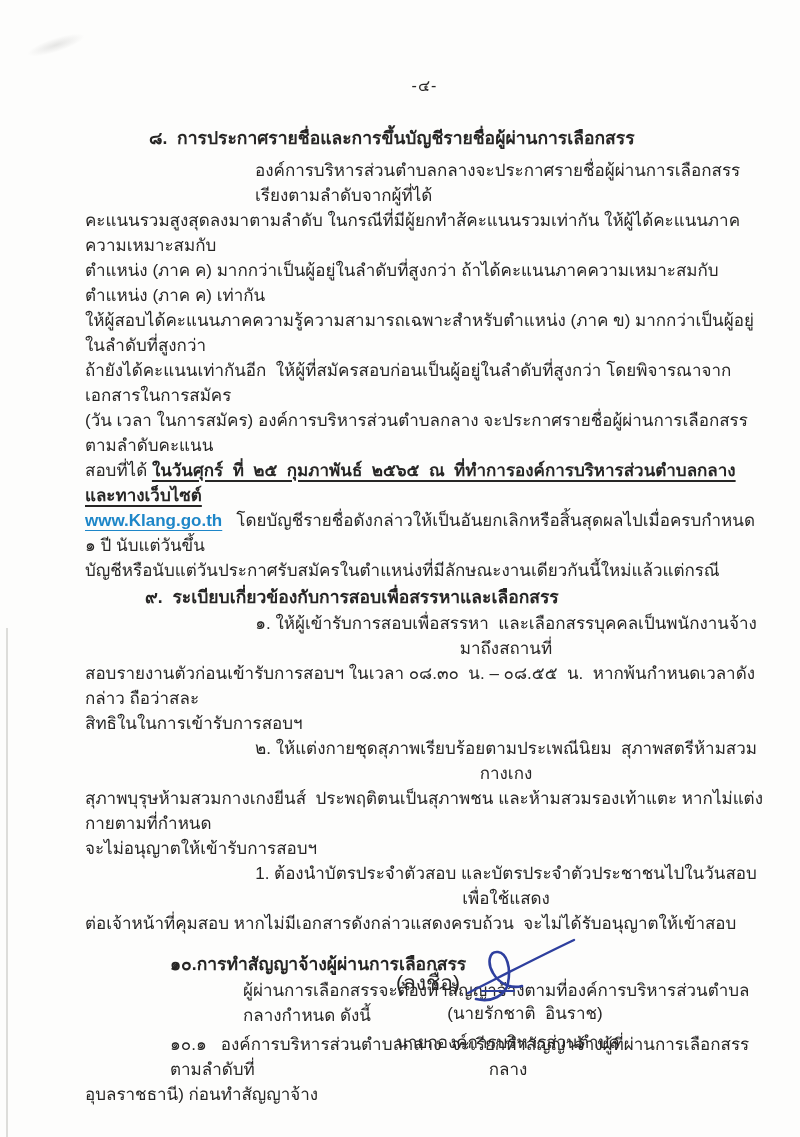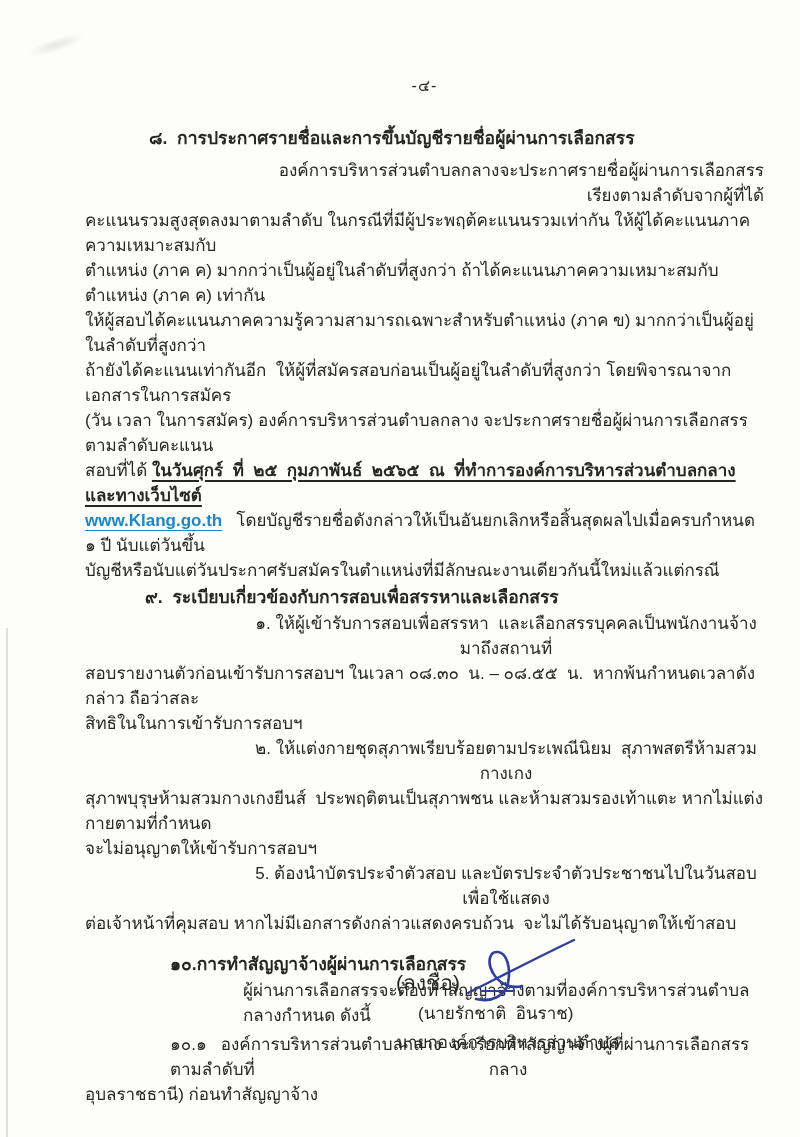--- a/index.html
+++ b/index.html
@@ -20,21 +20,21 @@
   .smudge {
     position:absolute; left:26px; top:38px; width:60px; height:14px;
     background:radial-gradient(ellipse at center, rgba(120,120,118,.18), transparent 70%);
     transform:rotate(-18deg);
   }
   .content { padding:76px 36px 0 85px; }
   .pageno { text-align:center; line-height:20px; font-size:16px; letter-spacing:1px; }
   .line { line-height:25px; min-height:25px; font-size:17px; white-space:pre-wrap; }
   .h-sec { font-weight:bold; font-size:17.5px; line-height:28px; white-space:pre-wrap; }
   .h8 { margin-top:28px; padding-left:64px; }
-  .p8-first { margin-top:6px;text-align:right; }
+  .p8-first { margin-top:6px; }
   .h9 { padding-left:60px; }
   .i-para  { padding-left:170px; }  
   .i-item  { padding-left:163px;text-align:center; }  
   .i-sub   { padding-left:85px; }   
   .i-intro { padding-left:158px; }
   .h10 { margin-top:14px; padding-left:85px; }
   .sub1 { margin-top:4px; }
   .emph {
     font-weight:bold;
     text-decoration:underline;
@@ -46,52 +46,52 @@
     font-weight:700;
     text-decoration:underline;
     text-underline-offset:4px;
     cursor:pointer;
   }
   .url-gap { display:inline-block; width:14px; }
   
   .sign-label { position:absolute; left:396px; top:966px; font-size:21px; }
   .sig { position:absolute; left:462px; top:933px; }
   .sig svg path { stroke:var(--ink,#2e3f9e); }
-  .sign-name  { position:absolute; left:418px; top:999px; width:214px; text-align:left; font-size:17px; white-space:pre-wrap; }
+  .sign-name  { position:absolute; left:418px; top:999px; width:214px; text-align:center; font-size:17px; white-space:pre-wrap; }
   .sign-title { position:absolute; left:385px; top:1028px; width:246px; text-align:center; font-size:17px; }
 </style>
 </head>
 <body>
 
 <div class="page">
   <div class="smudge"></div>
   <div class="edge-artifact"></div>
 
   <div class="content">
     <div class="pageno">-๔-</div>
 
     <div class="h-sec h8">๘.  การประกาศรายชื่อและการขึ้นบัญชีรายชื่อผู้ผ่านการเลือกสรร</div>
     <div class="line i-para p8-first">องค์การบริหารส่วนตำบลกลางจะประกาศรายชื่อผู้ผ่านการเลือกสรรเรียงตามลำดับจากผู้ที่ได้</div>
-    <div class="line">คะแนนรวมสูงสุดลงมาตามลำดับ ในกรณีที่มีผู้ประพฤต้คะแนนรวมเท่ากัน ให้ผู้ได้คะแนนภาคความเหมาะสมกับ</div>
+    <div class="line">คะแนนรวมสูงสุดลงมาตามลำดับ ในกรณีที่มีผู้ยกทำส้คะแนนรวมเท่ากัน ให้ผู้ได้คะแนนภาคความเหมาะสมกับ</div>
     <div class="line">ตำแหน่ง (ภาค ค) มากกว่าเป็นผู้อยู่ในลำดับที่สูงกว่า ถ้าได้คะแนนภาคความเหมาะสมกับตำแหน่ง (ภาค ค) เท่ากัน</div>
     <div class="line">ให้ผู้สอบได้คะแนนภาคความรู้ความสามารถเฉพาะสำหรับตำแหน่ง (ภาค ข) มากกว่าเป็นผู้อยู่ในลำดับที่สูงกว่า</div>
     <div class="line">ถ้ายังได้คะแนนเท่ากันอีก  ให้ผู้ที่สมัครสอบก่อนเป็นผู้อยู่ในลำดับที่สูงกว่า โดยพิจารณาจากเอกสารในการสมัคร</div>
     <div class="line">(วัน เวลา ในการสมัคร) องค์การบริหารส่วนตำบลกลาง จะประกาศรายชื่อผู้ผ่านการเลือกสรรตามลำดับคะแนน</div>
     <div class="line"><span>สอบที่ได้ </span><span class="emph">ในวันศุกร์  ที่  ๒๕  กุมภาพันธ์  ๒๕๖๕  ณ  ที่ทำการองค์การบริหารส่วนตำบลกลางและทางเว็บไซต์</span></div>
     <div class="line"><span class="url">www.Klang.go.th</span><span class="url-gap"></span><span>โดยบัญชีรายชื่อดังกล่าวให้เป็นอันยกเลิกหรือสิ้นสุดผลไปเมื่อครบกำหนด ๑ ปี นับแต่วันขึ้น</span></div>
     <div class="line">บัญชีหรือนับแต่วันประกาศรับสมัครในตำแหน่งที่มีลักษณะงานเดียวกันนี้ใหม่แล้วแต่กรณี</div>
 
     <div class="h-sec h9">๙.  ระเบียบเกี่ยวข้องกับการสอบเพื่อสรรหาและเลือกสรร</div>
     <div class="line i-item">๑. ให้ผู้เข้ารับการสอบเพื่อสรรหา  และเลือกสรรบุคคลเป็นพนักงานจ้างมาถึงสถานที่</div>
     <div class="line">สอบรายงานตัวก่อนเข้ารับการสอบฯ ในเวลา ๐๘.๓๐  น. – ๐๘.๕๕  น.  หากพ้นกำหนดเวลาดังกล่าว ถือว่าสละ</div>
     <div class="line">สิทธิในในการเข้ารับการสอบฯ</div>
     <div class="line i-item">๒. ให้แต่งกายชุดสุภาพเรียบร้อยตามประเพณีนิยม  สุภาพสตรีห้ามสวมกางเกง</div>
     <div class="line">สุภาพบุรุษห้ามสวมกางเกงยีนส์  ประพฤติตนเป็นสุภาพชน และห้ามสวมรองเท้าแตะ หากไม่แต่งกายตามที่กำหนด</div>
     <div class="line">จะไม่อนุญาตให้เข้ารับการสอบฯ</div>
-    <div class="line i-item">5. ต้องนำบัตรประจำตัวสอบ และบัตรประจำตัวประชาชนไปในวันสอบ  เพื่อใช้แสดง</div>
+    <div class="line i-item">1. ต้องนำบัตรประจำตัวสอบ และบัตรประจำตัวประชาชนไปในวันสอบ  เพื่อใช้แสดง</div>
     <div class="line">ต่อเจ้าหน้าที่คุมสอบ หากไม่มีเอกสารดังกล่าวแสดงครบถ้วน  จะไม่ได้รับอนุญาตให้เข้าสอบ</div>
 
     <div class="h-sec h10">๑๐.การทำสัญญาจ้างผู้ผ่านการเลือกสรร</div>
     <div class="line i-intro">ผู้ผ่านการเลือกสรรจะต้องทำสัญญาจ้างตามที่องค์การบริหารส่วนตำบลกลางกำหนด ดังนี้</div>
     <div class="line i-sub sub1">๑๐.๑   องค์การบริหารส่วนตำบลกลาง  จะเรียกทำสัญญาจ้างผู้ที่ผ่านการเลือกสรรตามลำดับที่</div>
     <div class="line">อุบลราชธานี) ก่อนทำสัญญาจ้าง</div>
 
   </div>
 
   <div class="sign-label">(ลงชื่อ)</div>

